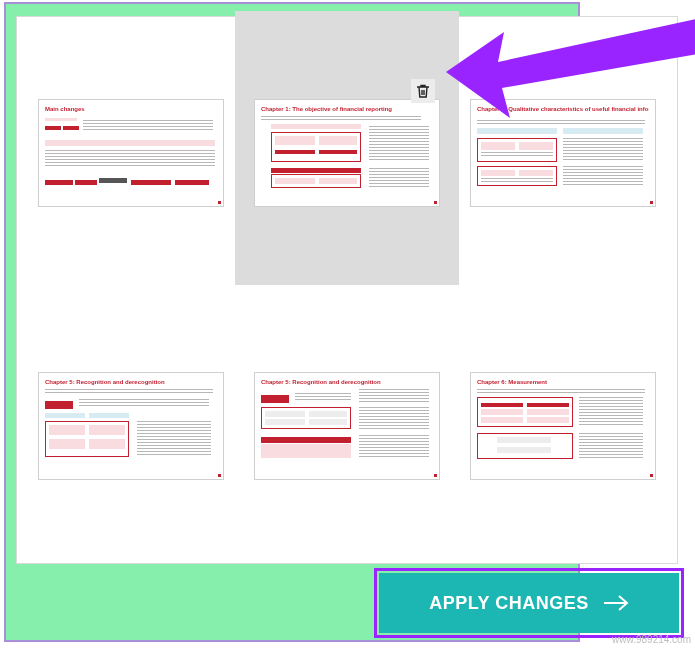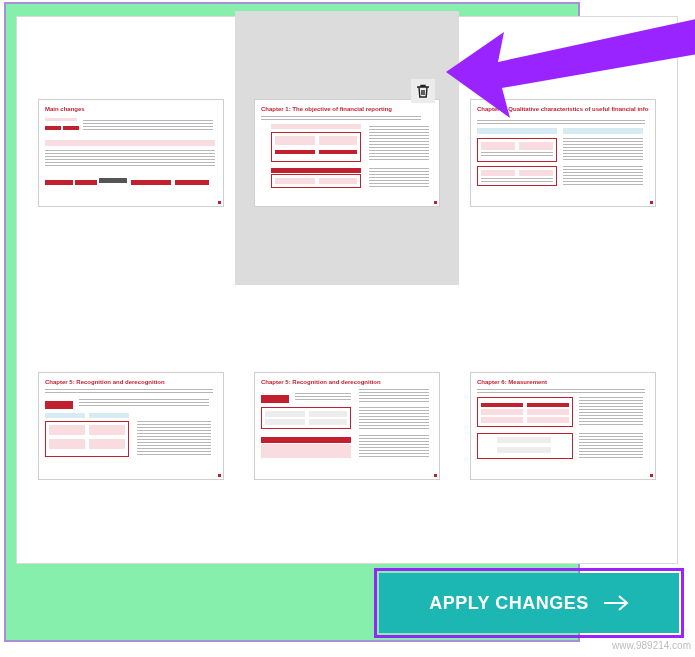--- a/index.html
+++ b/index.html
@@ -128,21 +128,21 @@
       outline: 3px solid #9a24ff;
       outline-offset: 2px;
     }
     .apply-btn .arrow-ic {
       display: inline-flex;
       align-items: center;
     }
 
     .watermark {
       position: absolute;
-      right: 4px; bottom: 6px;
+      right: 4px; bottom: 12px;
       font-size: 10px;
       color: #bdbdbd;
       font-family: Arial, sans-serif;
     }
   </style>
 </head>
 <body>
 
 <div class="outer-frame">
 

